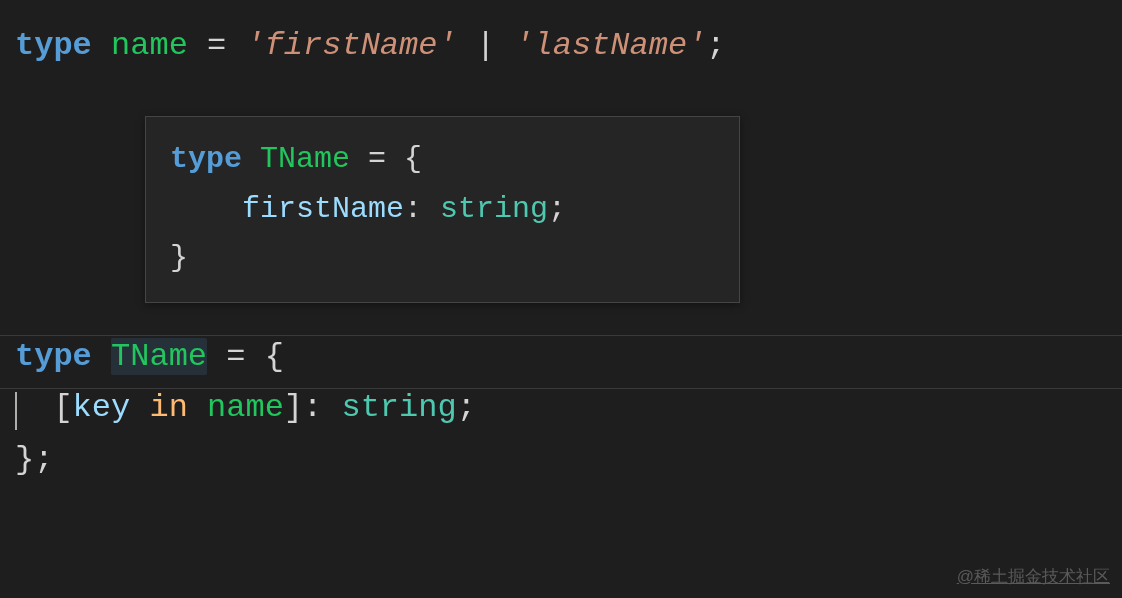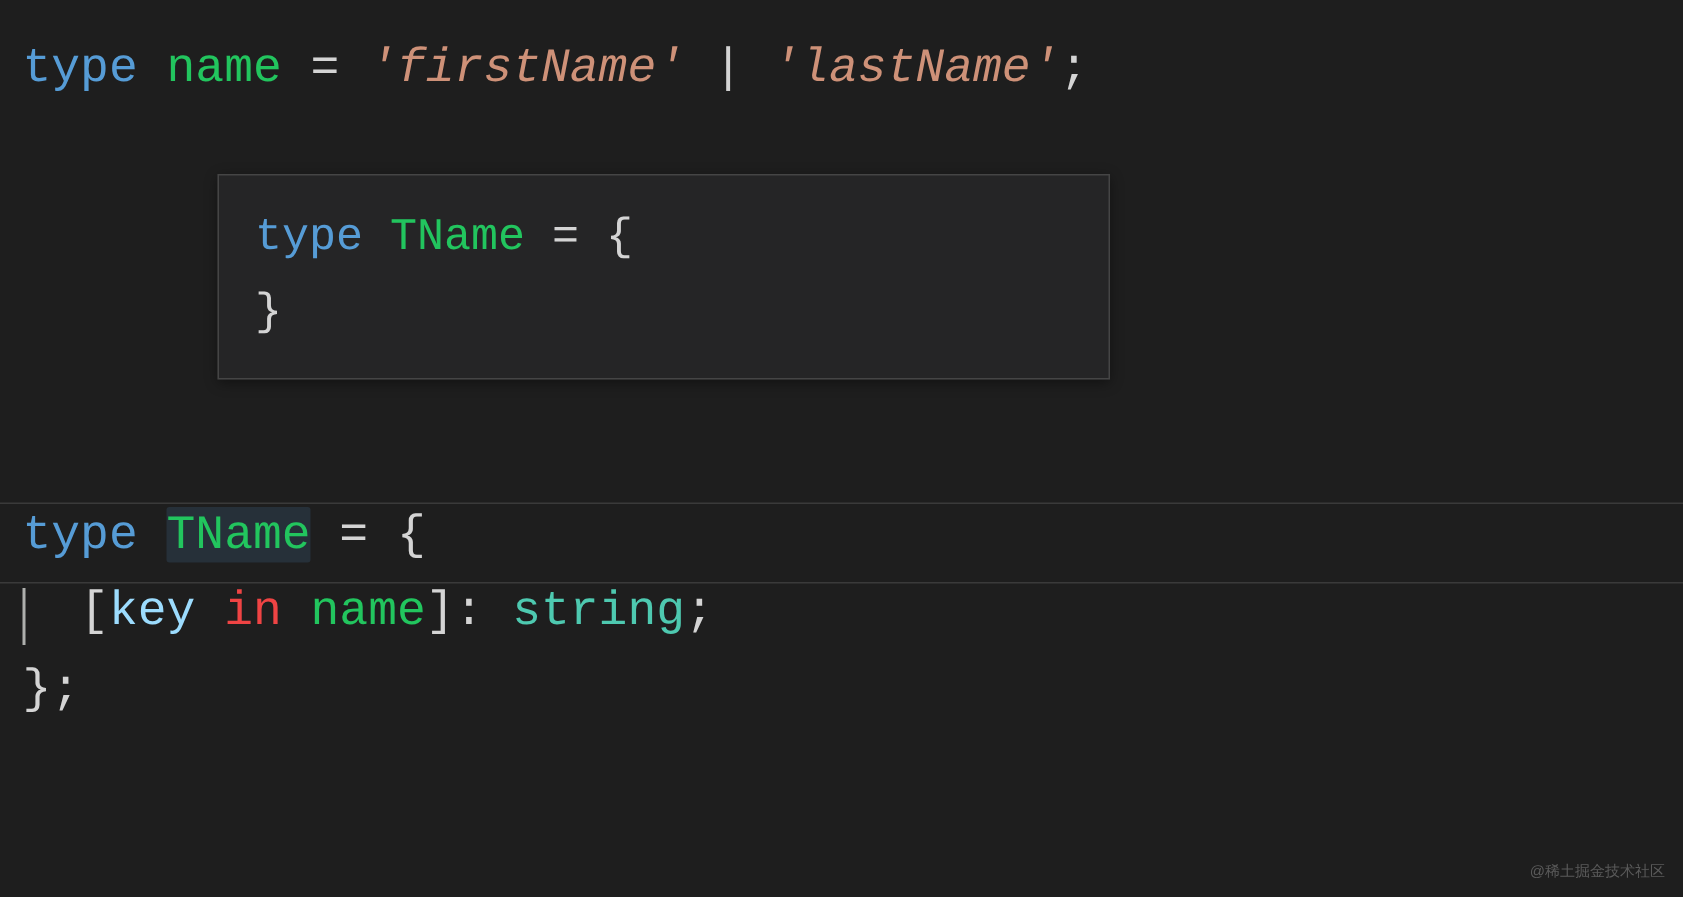--- a/index.html
+++ b/index.html
@@ -14,20 +14,21 @@
       color: #d4d4d4;
       width: 1122px;
       height: 598px;
       position: relative;
       padding: 20px 15px;
       line-height: 1.6;
       overflow: hidden;
     }
     .keyword {
       color: #569cd6;
+      font-weight: bold;
     }
     .typename {
       color: #22c55e;
     }
     .string {
       color: #ce9178;
       font-style: italic;
     }
     .punct {
       color: #d4d4d4;
@@ -66,55 +67,57 @@
     }
     .main-code {
       position: relative;
       z-index: 5;
     }
     .hover-word {
       background: rgba(86, 156, 214, 0.15);
       border-radius: 2px;
     }
     .in-keyword {
-      color: #ef4444;
+      color: #fdba74;
     }
     .cursor {
       display: inline-block;
       width: 2px;
       height: 38px;
       background: #aeafad;
       vertical-align: text-bottom;
       margin-right: -2px;
       position: relative;
       top: 4px;
     }
     .watermark {
       position: absolute;
       right: 12px;
       bottom: 8px;
-      font-size: 10px;
+      font-size: 17px;
       color: #5a5a5a;
       font-family: sans-serif;
+      text-decoration: underline;
     }
     .spacer {
       height: 260px;
     }
   </style>
 </head>
 <body>
 
 <div class="highlight-line"></div>
 
 <div class="main-code">
   <div class="code-line"><span class="keyword">type</span> <span class="typename">name</span> <span class="punct">=</span> <span class="string">'firstName'</span> <span class="punct">|</span> <span class="string">'lastName'</span><span class="punct">;</span></div>
   <div class="spacer"></div>
   <div class="code-line"><span class="keyword">type</span> <span class="typename hover-word">TName</span><span class="punct"> = {</span></div>
   <div class="code-line"><span class="cursor"></span>  <span class="punct">[</span><span class="property">key</span> <span class="in-keyword">in</span> <span class="typename">name</span><span class="punct">]</span><span class="punct">: </span><span class="typevalue">string</span><span class="punct">;</span></div>
   <div class="code-line"><span class="punct">};</span></div>
 </div>
 
 <div class="hover-tooltip">
   <div class="code-line"><span class="keyword">type</span> <span class="typename">TName</span><span class="punct"> = {</span></div>
+  <div class="code-line">    <span class="property">firstName</span><span class="punct">: </span><span class="typevalue">string</span><span class="punct">;</span></div>
   <div class="code-line"><span class="punct">}</span></div>
 </div>
 
 <div class="watermark">@稀土掘金技术社区</div>
 
 </body></html>

